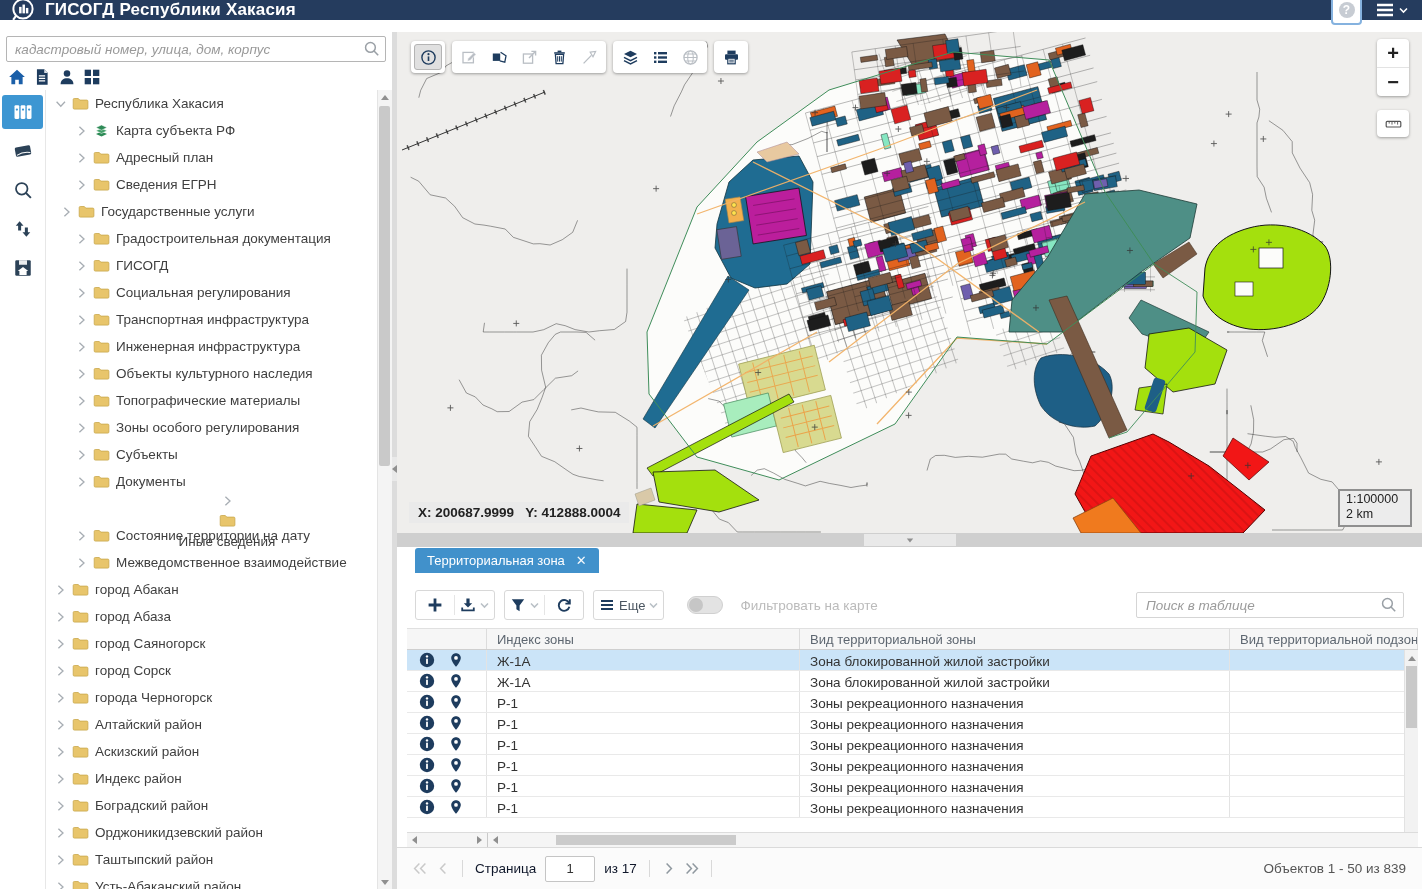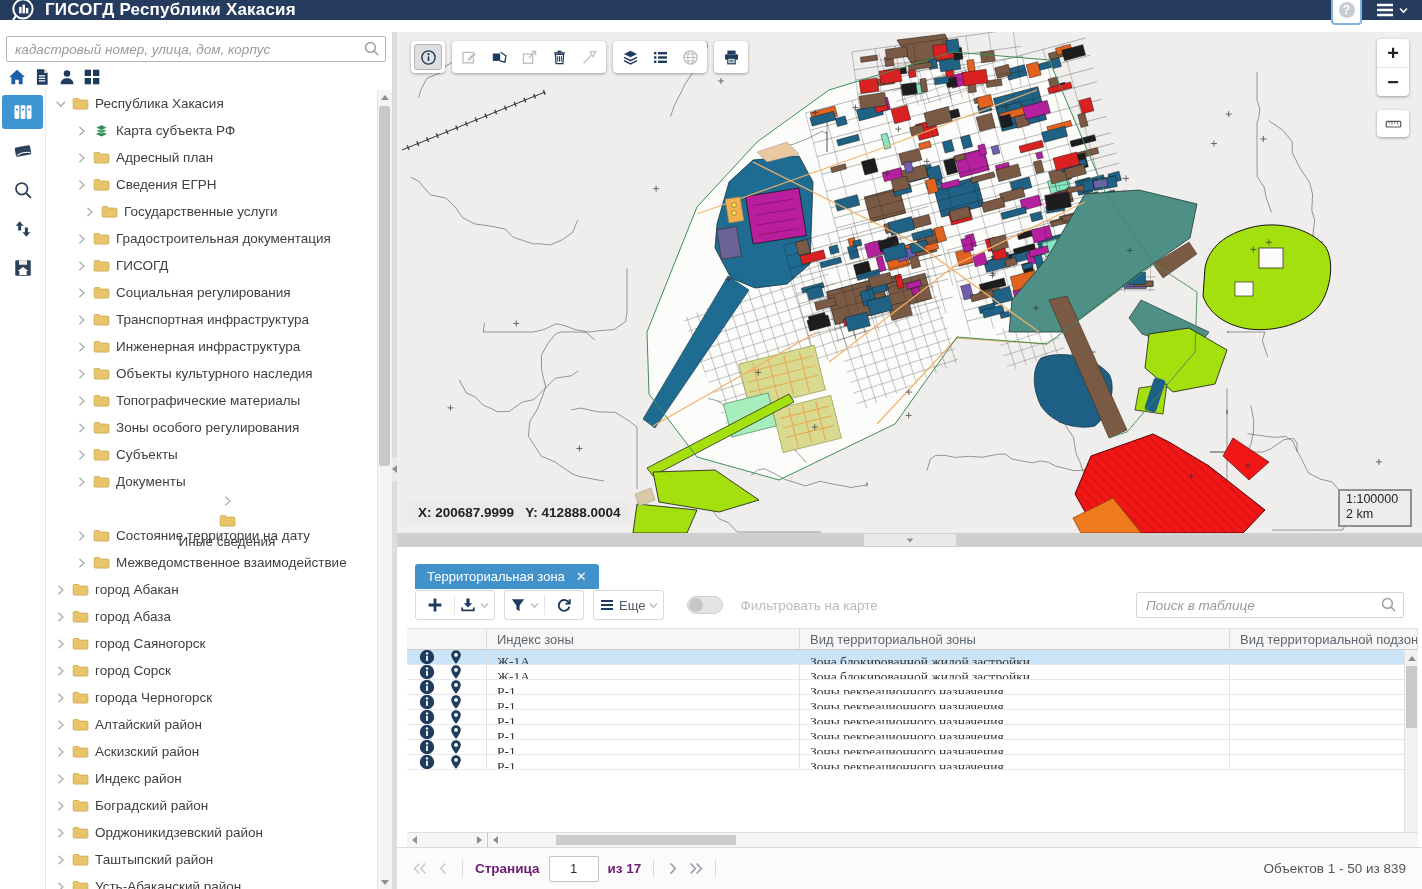--- a/index.html
+++ b/index.html
@@ -54,60 +54,60 @@
   .rulerbtn{position:absolute;right:13px;top:78px;width:32px;height:27px;background:#fff;border-radius:4px;box-shadow:0 1px 3px rgba(0,0,0,.35);display:grid;place-items:center;color:#555;cursor:pointer;}
   .rulerbtn .ic{width:17px;height:14px;}
   .coords{position:absolute;left:12px;bottom:10px;background:rgba(233,233,233,.92);padding:3px 9px;font-size:13.5px;color:#222;}
   .coords b{font-weight:bold;}
   .scale{position:absolute;right:10px;bottom:6px;background:#ECECEC;border:2px solid #8F8F8F;padding:1px 6px 2px 6px;font-size:12.5px;line-height:1.25;color:#222;min-width:58px;}
   .hsplit{position:absolute;top:533px;left:397px;right:0;height:14px;background:#CFCFCF;}
   .hsplit .hnd{position:absolute;left:calc(50% - 46px);top:1px;width:92px;height:12px;background:#E9E9E9;display:grid;place-items:center;cursor:pointer;}
   
   .bot{position:absolute;top:547px;left:397px;right:0;bottom:0;background:#fff;}
   .tabs{position:absolute;top:1px;left:0;right:0;height:25px;}
-  .tab{position:absolute;left:18px;top:16px;height:25px;background:#4191CB;color:#fff;border-radius:3px 3px 0 0;display:flex;align-items:center;gap:11px;padding:0 12px;font-size:13px;cursor:pointer;}
+  .tab{position:absolute;left:18px;top:0;height:25px;background:#4191CB;color:#fff;border-radius:3px 3px 0 0;display:flex;align-items:center;gap:11px;padding:0 12px;font-size:13px;cursor:pointer;}
   .tab .x{font-size:13px;cursor:pointer;opacity:.95;}
   .btb{position:absolute;top:43px;left:18px;right:18px;height:30px;display:flex;align-items:center;gap:9px;}
   .bgrp{display:flex;align-items:center;border:1px solid #D8D8D8;border-radius:3px;background:#fff;height:30px;box-sizing:border-box;padding:0 2px;}
   .bbtn{height:26px;min-width:28px;display:flex;align-items:center;justify-content:center;gap:4px;color:#1E3C5E;cursor:pointer;padding:0 3px;border-radius:2px;}
   .bbtn .ic{width:16px;height:16px;}
   .bbtn .lbl{color:#4A5560;font-size:13px;}
   .chv{width:9px;height:7px;color:#B9C0C6;}
   .bsep{width:1px;height:20px;background:#E5E5E5;margin:0 2px;}
   .toggle{width:34px;height:16px;border-radius:9px;background:#E3E3E3;border:1px solid #D0D0D0;position:relative;margin-left:14px;cursor:default;}
   .toggle .knob{position:absolute;left:1px;top:1px;width:14px;height:14px;border-radius:50%;background:#C6C6C6;}
   .tglbl{color:#BBBBBB;font-size:13.5px;margin-left:8px;}
   .tsrch{position:absolute;right:0;top:2px;width:268px;height:26px;}
   .tsrch input{width:100%;height:26px;box-sizing:border-box;border:1px solid #D5D5D5;border-radius:2px;padding:0 28px 0 9px;font-size:13.5px;font-family:"Liberation Sans",sans-serif;color:#444;}
   .tsrch input::placeholder{font-style:italic;color:#9B9B9B;}
   .tsrch .sic{position:absolute;right:7px;top:4px;width:17px;height:17px;color:#9aa0a6;}
   
   .grid{position:absolute;left:10px;top:81px;right:4px;height:219px;}
   .ghead{display:flex;height:22px;background:#F6F6F6;border-top:1px solid #E0E0E0;border-bottom:1px solid #CFCFCF;box-sizing:border-box;color:#5D6670;overflow:hidden;}
   .hc{box-sizing:border-box;border-right:1px solid #DCDCDC;padding:3px 0 0 10px;white-space:nowrap;overflow:hidden;}
   .gbody{position:relative;height:182px;overflow:hidden;}
-  .trow{display:flex;height:15px;border-bottom:1px solid #E9E9E9;box-sizing:border-box;background:#fff;cursor:pointer;font-family:Liberation Serif, serif;}
+  .trow{display:flex;height:21px;border-bottom:1px solid #E9E9E9;box-sizing:border-box;background:#fff;cursor:pointer;}
   .trow.sel{background:#CBE4F8;}
   .tc{box-sizing:border-box;border-right:1px solid #E3E3E3;padding:4px 0 0 10px;white-space:nowrap;overflow:hidden;font-size:13.5px;color:#333;}
   .tc0{display:flex;align-items:center;gap:13px;padding:0 0 0 12px;}
   .tc0 .ic{width:16px;height:16px;color:#1E3C5E;cursor:pointer;}
   .w0{width:80px;flex:none;} .w1{width:313px;flex:none;} .w2{width:430px;flex:none;} .w3{flex:1;}
   .vscr{position:absolute;right:0;top:0;bottom:0;width:14px;background:#F2F2F2;border-left:1px solid #E2E2E2;box-sizing:border-box;}
   .vscr .thumb{position:absolute;left:1px;top:16px;width:11px;height:62px;background:#C9C9C9;}
   .hscr{position:absolute;left:10px;right:4px;top:285px;height:15px;background:#F5F5F5;border-top:1px solid #DCDCDC;box-sizing:border-box;display:flex;}
   .hscr .lock{width:80px;flex:none;border-right:1px solid #C9C9C9;position:relative;}
   .hscr .main{flex:1;position:relative;}
   .hscr .ab{position:absolute;top:0;width:15px;height:14px;display:grid;place-items:center;cursor:pointer;}
   .hscr .hthumb{position:absolute;left:68px;top:2px;width:180px;height:10px;background:#CBCBCB;cursor:pointer;}
   
   .pager{position:absolute;left:0;right:0;top:300px;bottom:0;background:#FBFBFB;border-top:1px solid #DADADA;display:flex;align-items:center;padding:0 16px;box-sizing:border-box;gap:9px;color:#666;}
   .pic{width:14px;height:13px;cursor:pointer;}
   .pic.dis{color:#C9C9C9;} .pic.en{color:#8F989F;}
   .pdiv{width:1px;height:17px;background:#D9D9D9;margin:0 3px;}
-  .pager .lab{color:#701a75;font-size:13.5px;font-weight:bold;}
+  .pager .lab{color:#0f172a;font-size:13.5px;}
   .pager input{width:44px;height:22px;border:1px solid #C5C5C5;border-radius:2px;text-align:center;font-size:13px;color:#333;font-family:"Liberation Sans",sans-serif;}
   .pager .sum{margin-left:auto;color:#555;font-size:13.5px;}
   .ic svg,.chv svg,.pic svg,.qi svg,.fic svg,.sic svg,.logo svg,.hnd svg{width:100%;height:100%;display:block;}
 </style>
 </head>
 <body>
 
 <div class="screen">
 
   <div class="hdr">
@@ -271,21 +271,21 @@
           <span class="chev"><svg viewBox="0 0 11 12">
               <path d="M3.4 1.8 L8 6 L3.4 10.2" stroke="currentColor" stroke-width="1.3" fill="none"></path>
             </svg></span>
           <span class="fic">
             <svg viewBox="0 0 17 15">
               <path d="M1.2 3.6 q0-1.1 1.1-1.1 h4 l1.5 1.6 h7 q1.1 0 1.1 1.1 V12 q0 1.1-1.1 1.1 H2.3 q-1.1 0-1.1-1.1 Z" fill="#E8C56B" stroke="#C9A84C" stroke-width=".8"></path>
             </svg>
           </span>
           <span>Сведения ЕГРН</span>
         </div>
-        <div class="titem" style="padding-left: 39px;">
+        <div class="titem" style="padding-left: 16px;">
           <span class="chev"><svg viewBox="0 0 11 12">
               <path d="M3.4 1.8 L8 6 L3.4 10.2" stroke="currentColor" stroke-width="1.3" fill="none"></path>
             </svg></span>
           <span class="fic">
             <svg viewBox="0 0 17 15">
               <path d="M1.2 3.6 q0-1.1 1.1-1.1 h4 l1.5 1.6 h7 q1.1 0 1.1 1.1 V12 q0 1.1-1.1 1.1 H2.3 q-1.1 0-1.1-1.1 Z" fill="#E8C56B" stroke="#C9A84C" stroke-width=".8"></path>
             </svg>
           </span>
           <span>Государственные услуги</span>
         </div>

